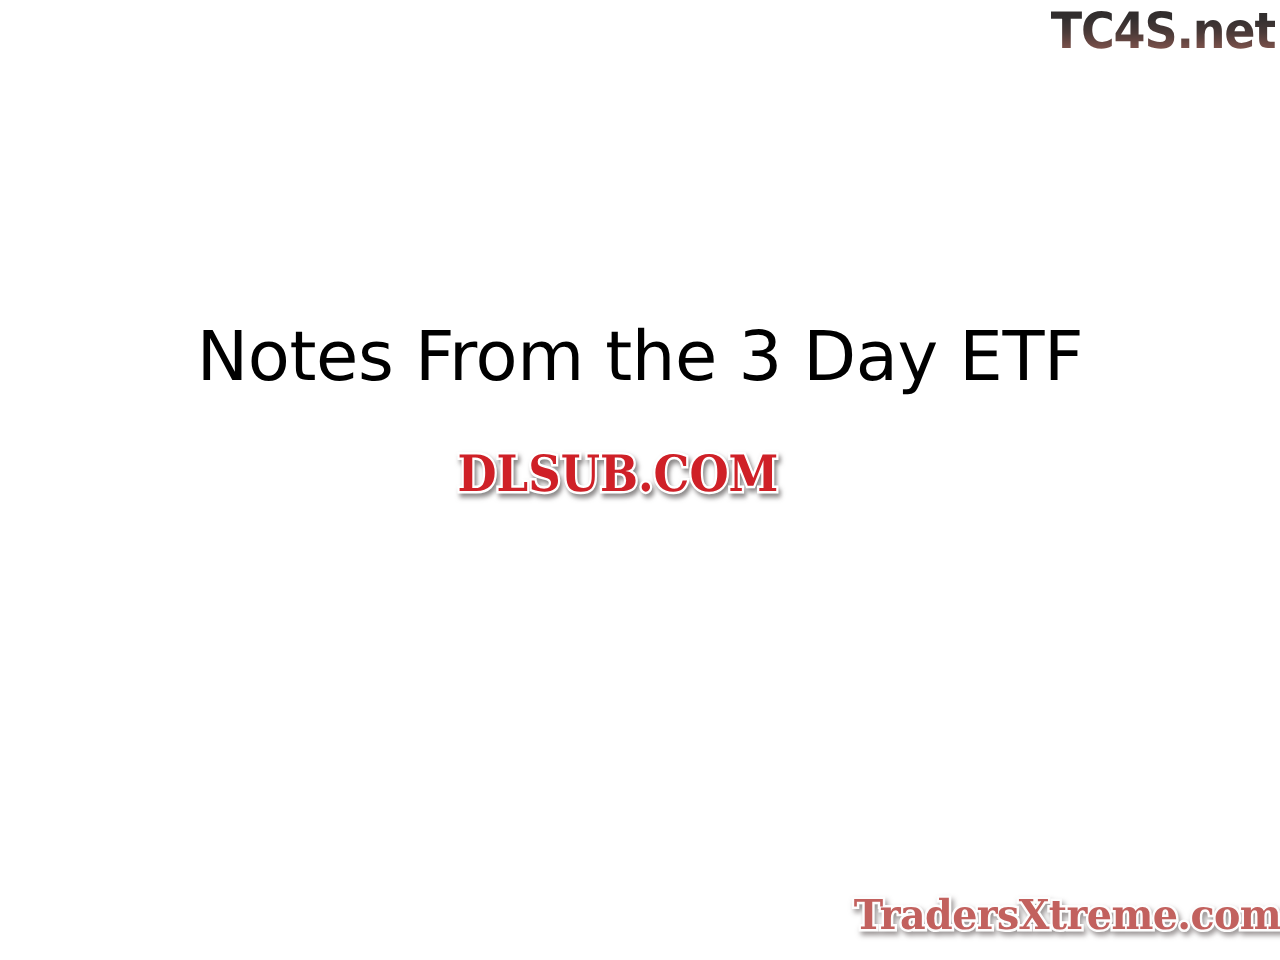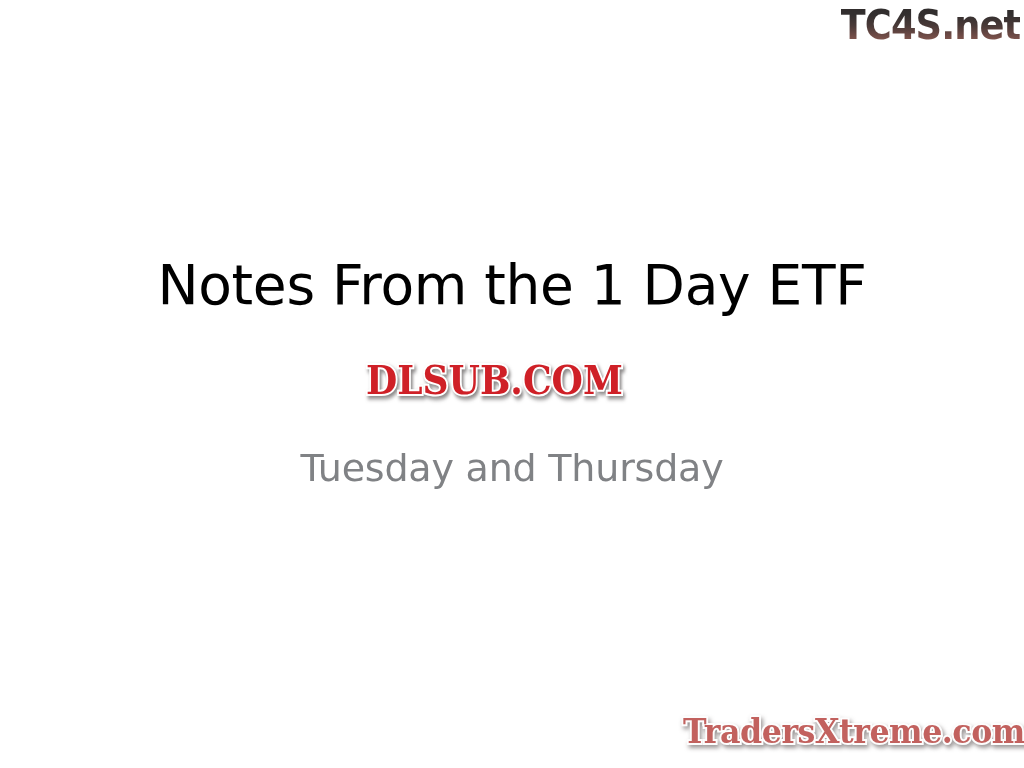--- a/index.html
+++ b/index.html
@@ -124,22 +124,21 @@
   }
 </style>
 </head>
 <body>
 
 <div id="slide">
 
   <div id="tc4s-logo">TC4S.net</div>
 
   <div id="title-block">
-    <div class="title-line">Notes From the 1 Day ETF</div>
+    <div class="title-line">Notes From the 3 Day ETF</div>
   </div>
 
   <div id="dlsub-watermark">DLSUB.COM</div>
 
-  <div id="subtitle">Tuesday and Thursday</div>
 
   <div id="tradersxtreme-watermark">TradersXtreme.com</div>
 
 </div>
 
 </body></html>

